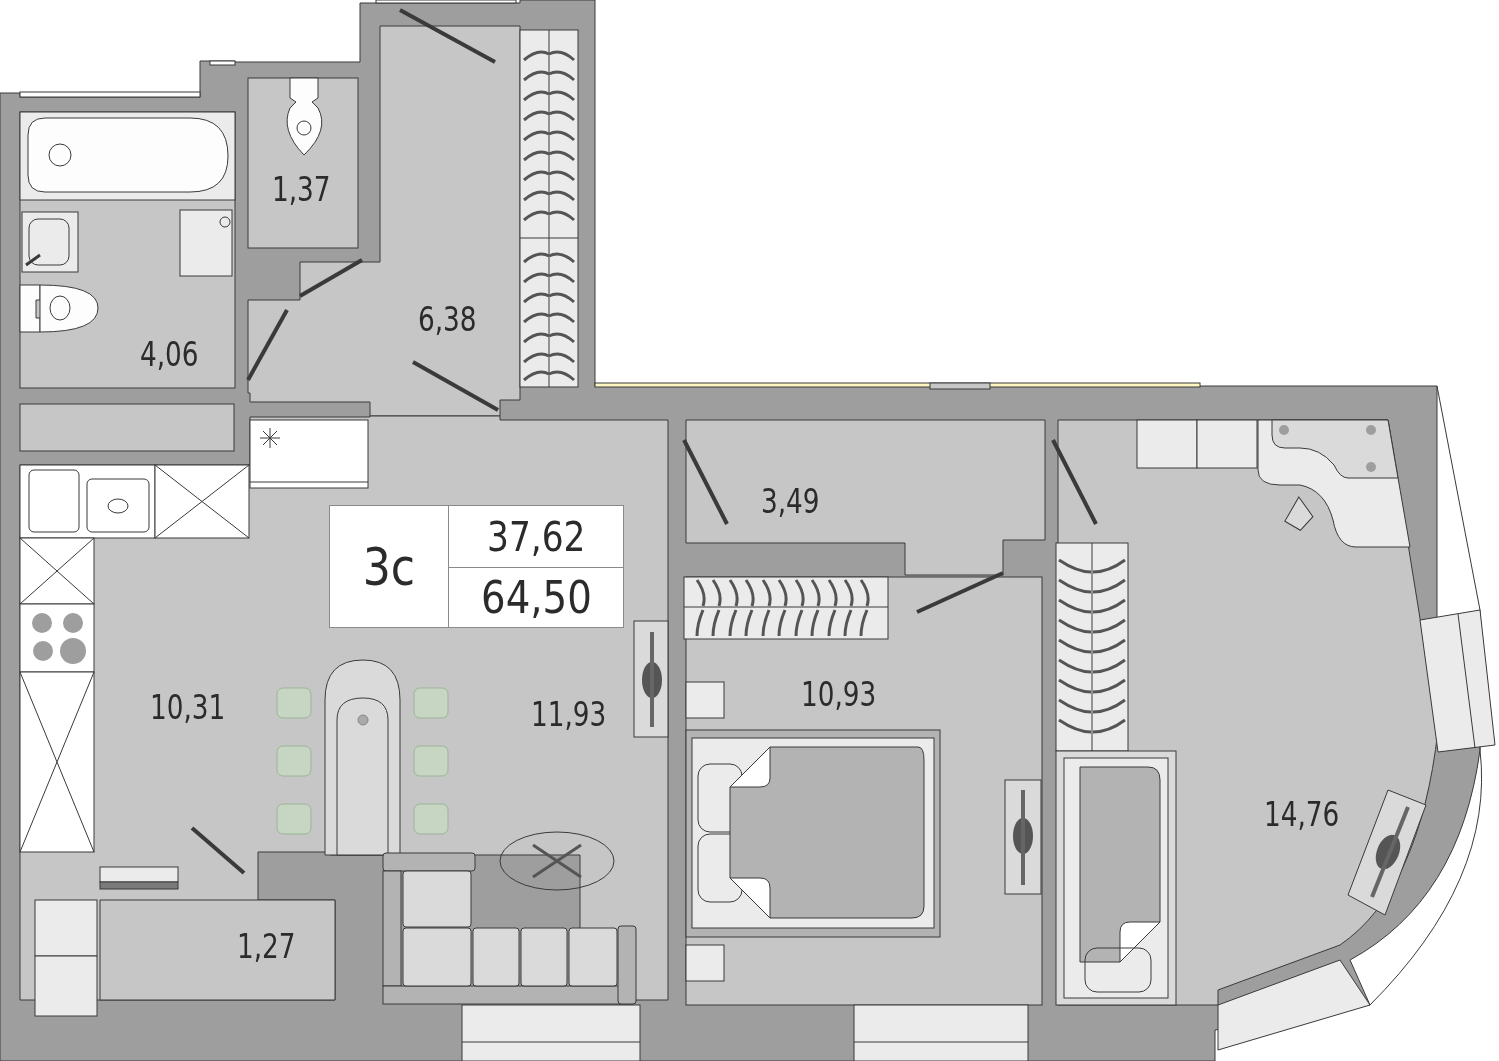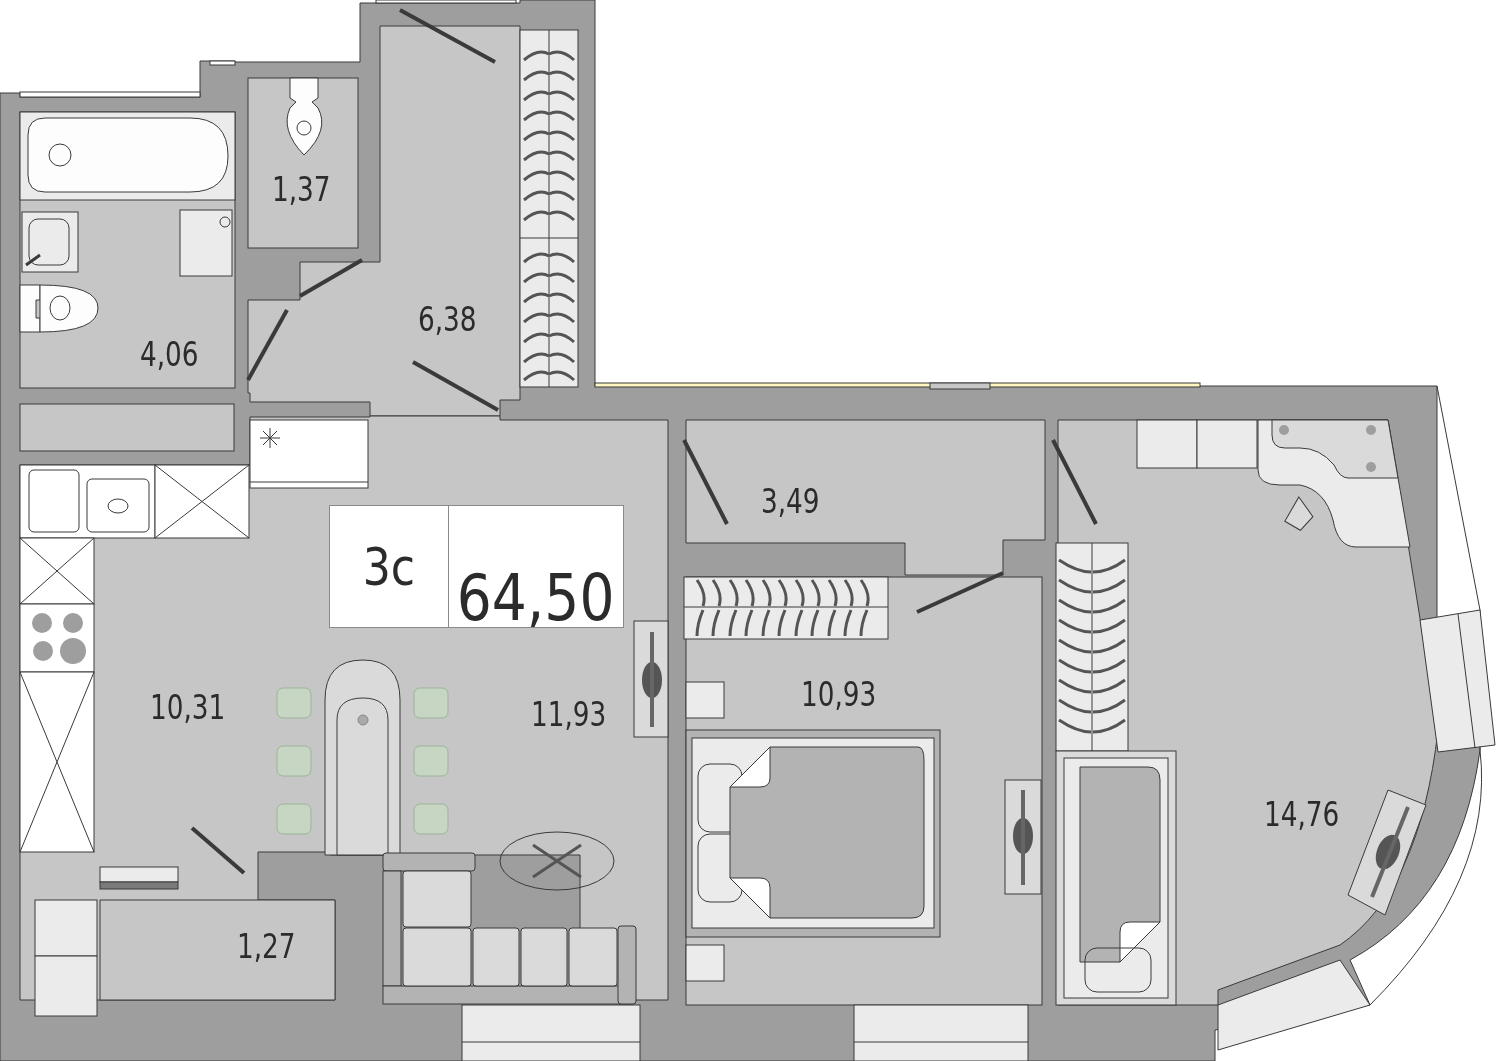--- a/index.html
+++ b/index.html
@@ -3,21 +3,21 @@
 <meta charset="utf-8">
 <style>
   html, body { margin: 0; padding: 0; background: #ffffff; }
   body { width: 1499px; height: 1061px; overflow: hidden; position: relative; font-family: "DejaVu Sans", sans-serif; }
   svg#plan { position: absolute; left: 0; top: 0; }
   .area-label { position: absolute; font-family: "DejaVu Sans Condensed", "DejaVu Sans", sans-serif; font-size: 34px; color: #2b2b2b; letter-spacing: 0px; transform: scaleX(0.86); transform-origin: left top; white-space: nowrap; line-height: 1; }
   .badge { position: absolute; left: 329px; top: 505px; width: 295px; height: 123px; background: #ffffff; border: 1px solid #8a8a8a; box-sizing: border-box; }
   .badge .type { position: absolute; left: 0; top: 0; width: 118px; height: 121px; border-right: 1px solid #8a8a8a; display: flex; align-items: center; justify-content: center; font-size: 52px; color: #2b2b2b; font-family: "DejaVu Sans", sans-serif; }
   .badge .type span { transform: scaleX(0.85); display: inline-block; }
   .badge .living { position: absolute; left: 119px; top: 0; width: 174px; height: 61px; border-bottom: 1px solid #8a8a8a; display: flex; align-items: center; justify-content: center; font-size: 40px; color: #2b2b2b; }
-  .badge .total { position: absolute; left: 119px; top: 62px; width: 174px; height: 59px; display: flex; align-items: center; justify-content: center; font-size: 64px; color: #2b2b2b; }
+  .badge .total { position: absolute; left: 119px; top: 62px; width: 174px; height: 59px; display: flex; align-items: center; justify-content: center; font-size: 45px; color: #2b2b2b; }
   .badge .living span, .badge .total span { transform: scaleX(0.86); display: inline-block; }
 </style>
 </head>
 <body>
 
 <svg id="plan" width="1499" height="1061" viewBox="0 0 1499 1061" xmlns="http://www.w3.org/2000/svg">
 
   <g>
 
     <path d="M0,93 L20,93 L20,97 L200,97 L200,61 L235,61 L235,62 L360,62 L360,3 L520,3 L520,0 L595,0 L595,386 L1437,386 L1437,640 L1480,640 L1480,750 Q1460,900 1350,960 L1370,1005 L1215,1030 L1215,1061 L0,1061 Z" fill="#9d9e9d" stroke="#3a3a3a" stroke-width="1"></path>
@@ -260,16 +260,19 @@
 <div class="area-label" style="left:150px; top:690px;">10,31</div>
 <div class="area-label" style="left:531px; top:697px;">11,93</div>
 <div class="area-label" style="left:801px; top:677px;">10,93</div>
 <div class="area-label" style="left:237px; top:929px;">1,27</div>
 <div class="area-label" style="left:1264px; top:797px;">14,76</div>
 
 <div class="badge">
   <div class="type">
       <span>3с</span>
     </div>
+  <div class="living">
+      <span>37,62</span>
+    </div>
   <div class="total">
       <span>64,50</span>
     </div>
 </div>
 
 </body></html>

